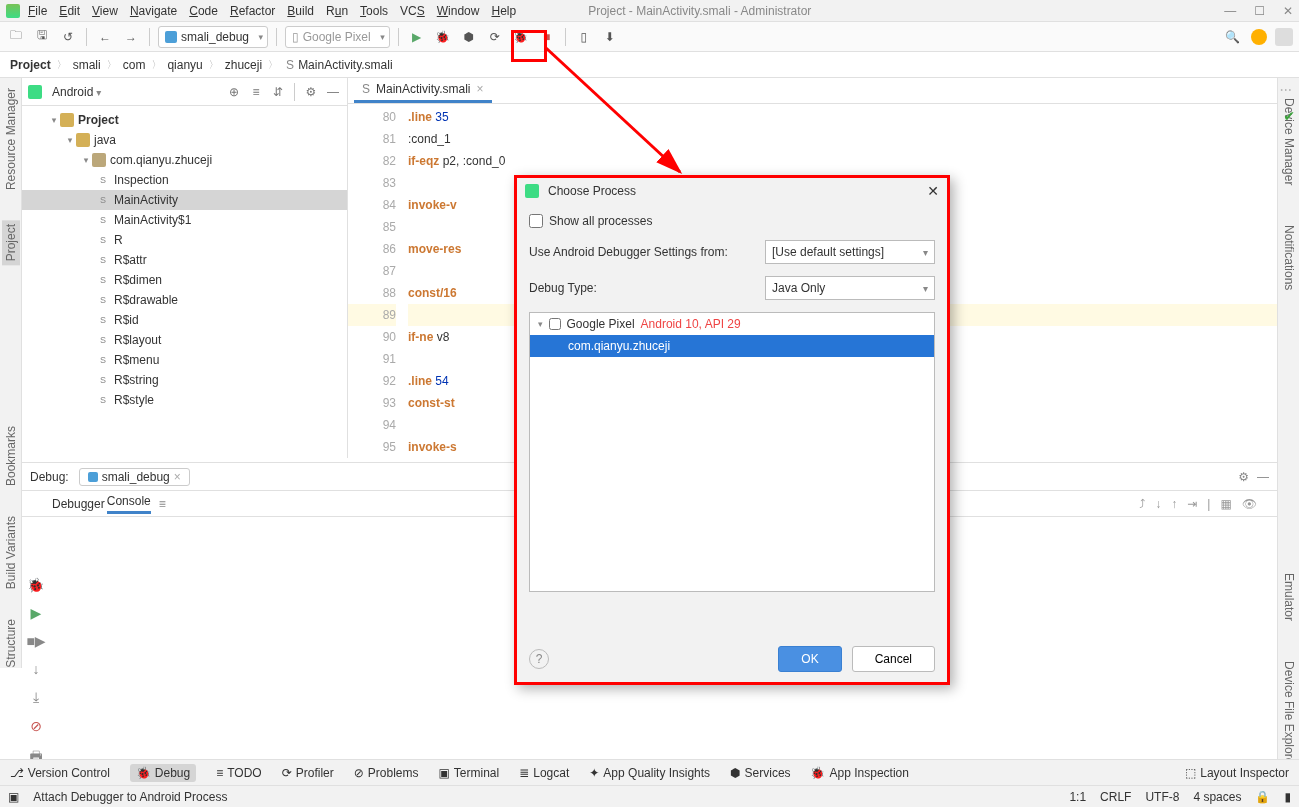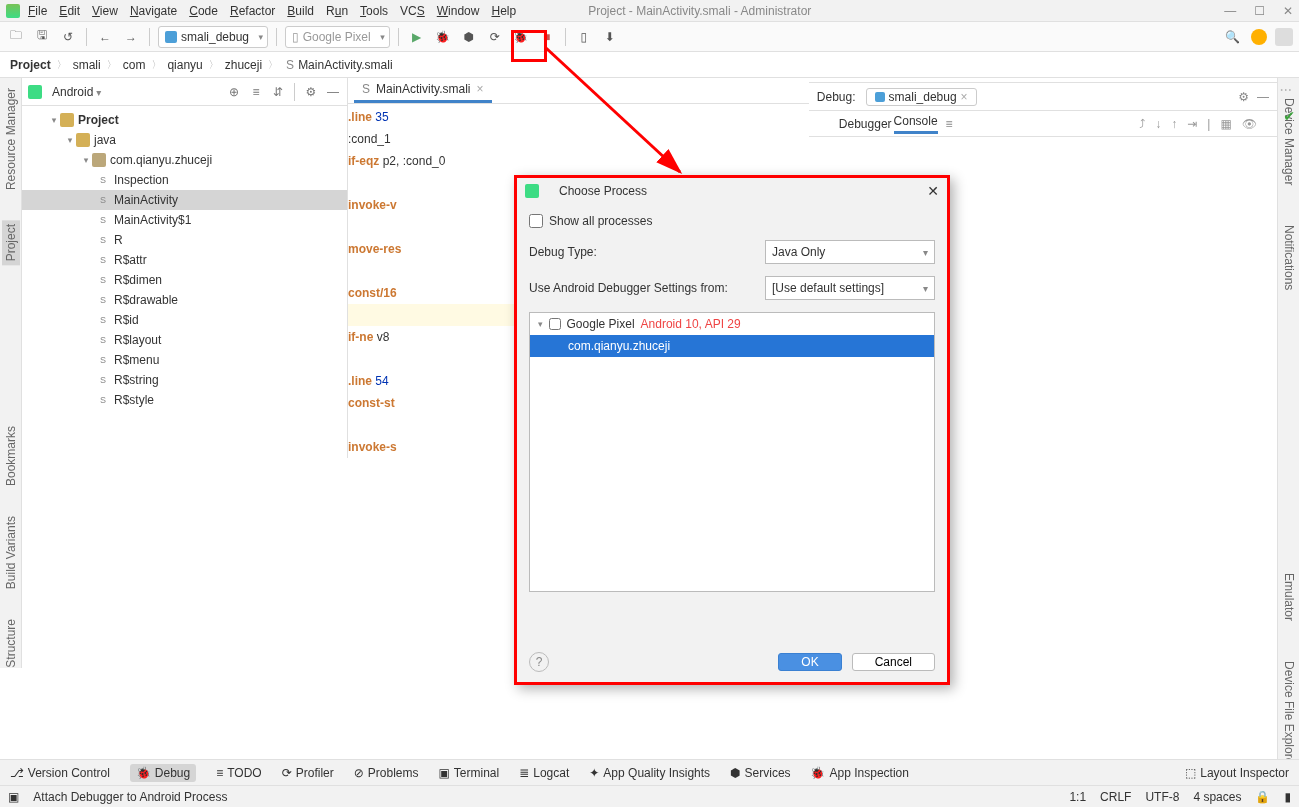--- a/index.html
+++ b/index.html
@@ -16,21 +16,21 @@
 .combo { border:1px solid #ccc; background:#fff; height:22px; padding:0 18px 0 6px; display:flex; align-items:center; position:relative; border-radius:3px;}
 .combo::after { content:"▾"; position:absolute; right:4px; font-size:9px; color:#888;}
 .combo .ico { width:12px;height:12px;background:#4c9fd8;margin-right:4px;border-radius:2px;}
 .highlight-box { position:absolute; top:30px; left:511px; width:36px; height:32px; border:3px solid red; z-index:50;}
 .breadcrumb { height:26px; display:flex; align-items:center; padding:0 10px; gap:4px; border-bottom:1px solid #e0e0e0;}
 .breadcrumb .crumb { cursor:pointer; }
 .breadcrumb .sep { color:#aaa; margin:0 2px; font-size:10px;}
 .left-tool { position:absolute; left:0; top:78px; width:22px; height:590px; background:#f2f2f2; border-right:1px solid #e0e0e0; display:flex; flex-direction:column; align-items:center; gap:30px; padding-top:10px;}
 .vtext { writing-mode:vertical-rl; transform:rotate(180deg); color:#666; cursor:pointer; }
 .right-tool { position:absolute; right:0; top:78px; width:22px; height:690px; background:#f2f2f2; border-left:1px solid #e0e0e0; display:flex; flex-direction:column; align-items:center; gap:40px; padding-top:20px;}
-.main { position:absolute; left:22px; top:78px; right:22px; bottom:28px; display:flex; flex-direction:row;}
+.main { position:absolute; left:22px; top:78px; right:22px; bottom:28px; display:flex; flex-direction:column;}
 .upper { display:flex; height:380px; }
 .project-panel { width:326px; border-right:1px solid #e0e0e0; display:flex; flex-direction:column;}
 .panel-header { height:28px; display:flex; align-items:center; padding:0 6px; border-bottom:1px solid #e0e0e0; gap:6px;}
 .panel-header .drop::after{content:" ▾"; color:#888; font-size:10px;}
 .panel-header .spacer { flex:1;}
 .panel-header .pi { width:16px;height:16px;display:flex;align-items:center;justify-content:center;color:#777;cursor:pointer;}
 .and-ico { width:14px; height:14px; background:#3ddc84; border-radius:2px; margin-right:4px;}
 .tree { flex:1; overflow:auto; padding:4px 0;}
 .tree-row { height:20px; display:flex; align-items:center; padding-left:10px; cursor:pointer;}
 .tree-row .arrow { width:12px; font-size:9px; color:#888; text-align:center;}
@@ -63,40 +63,40 @@
 .dbg-left { position:absolute; left:0; top:54px; width:28px; display:flex; flex-direction:column; align-items:center; gap:12px; padding-top:6px;}
 .dbg-left div { color:#888; cursor:pointer; font-size:14px;}
 .dbg-body { position:relative; flex:1;}
 .bottom-bar { position:absolute; bottom:22px; left:0; right:0; height:26px; background:#f2f2f2; border-top:1px solid #e0e0e0; display:flex; align-items:center; padding:0 10px; gap:20px;}
 .bottom-bar .item { display:flex; align-items:center; gap:4px; cursor:pointer;}
 .bottom-bar .item.active { background:#d5d5d5; padding:2px 6px; border-radius:3px;}
 .bottom-bar .spacer { flex:1;}
 .status-bar { position:absolute; bottom:0; left:0; right:0; height:22px; background:#f2f2f2; border-top:1px solid #e0e0e0; display:flex; align-items:center; padding:0 8px; gap:14px;}
 .status-bar .spacer {flex:1;}
 .dialog-shadow { position:absolute; top:175px; left:514px; width:436px; height:510px; border:3px solid red; z-index:100; background:#f2f2f2; box-shadow:4px 4px 12px rgba(0,0,0,0.3);}
-.dlg-title { height:26px; display:flex; align-items:center; padding:0 8px; gap:20px; background:#f2f2f2;}
+.dlg-title { height:26px; display:flex; align-items:center; padding:0 8px; gap:9px; background:#f2f2f2;}
 .dlg-title .logo {width:14px;height:14px;background:#3ddc84;border-radius:2px;}
 .dlg-title .close {margin-left:auto;cursor:pointer;font-size:14px;}
 .dlg-body { padding:10px 12px; display:flex; flex-direction:column; gap:12px;}
 .dlg-body .row { display:flex; align-items:center; gap:10px;}
 .dlg-body .row label { flex-shrink:0;}
 .dlg-combo { flex:1; border:1px solid #bbb; background:#fff; height:24px; display:flex; align-items:center; padding:0 6px; position:relative;}
 .dlg-combo::after { content:"▾"; position:absolute; right:6px; color:#888; font-size:10px;}
 .dlg-combo.fixed { width:170px; flex:none; margin-left:auto;}
 .chk { display:flex; align-items:center; gap:6px;}
 .chk input { width:14px; height:14px;}
 .process-list { border:1px solid #bbb; background:#fff; height:280px;}
 .pl-row { height:22px; display:flex; align-items:center; padding-left:8px; gap:6px;}
 .pl-row .arrow { font-size:9px; color:#888;}
 .pl-row.sel { background:#2675d6; color:#fff; padding-left:38px;}
 .pl-row .faded { color:#ef4444;}
 .dlg-footer { position:absolute; bottom:10px; left:12px; right:12px; display:flex; align-items:center; gap:10px;}
 .dlg-footer .help { width:20px;height:20px;border:1px solid #bbb;border-radius:50%;display:flex;align-items:center;justify-content:center;color:#888;}
 .dlg-footer .spacer {flex:1;}
-.btn { height:18px; padding:0 22px; border:1px solid #bbb; background:#fff; border-radius:3px; cursor:pointer;}
+.btn { height:26px; padding:0 22px; border:1px solid #bbb; background:#fff; border-radius:3px; cursor:pointer;}
 .btn.primary { background:#4a90e2; color:#fff; border-color:#3a80d2;}
 svg.arrow-svg { position:absolute; top:42px; left:540px; z-index:60; pointer-events:none;}
 .toolbar-right { margin-left:auto; display:flex; gap:8px; align-items:center;}
 .avatar { width:18px;height:18px;background:#ddd;border-radius:3px;}
 .yellow-dot { width:16px;height:16px;background:#ffb000;border-radius:50%;}
 .indicator-right { position:absolute; top:108px; right:4px; color:#3ca23c; font-size:14px;}
 .threedot { position:absolute; top:84px; right:6px; color:#888; writing-mode:vertical-rl;}
 </style>
 </head>
 <body>
@@ -286,20 +286,38 @@
 
     <div class="editor-area">
       <div class="tab-bar">
         <div class="tab">
             <span style="color:#888;">S</span>
             <span>MainActivity.smali</span>
             <span class="close">×</span>
           </div>
       </div>
       <div class="editor">
+        <div class="gutter" id="gutter">
+            <div>80</div>
+            <div>81</div>
+            <div>82</div>
+            <div>83</div>
+            <div>84</div>
+            <div>85</div>
+            <div>86</div>
+            <div>87</div>
+            <div>88</div>
+            <div style="background: rgb(255, 250, 227);">89</div>
+            <div>90</div>
+            <div>91</div>
+            <div>92</div>
+            <div>93</div>
+            <div>94</div>
+            <div>95</div>
+          </div>
         <div class="code" id="code">
             <div><span class="kw">.line</span> <span class="num">35</span></div>
             <div>:cond_1</div>
             <div><span class="kw">if-eqz</span> p2, :cond_0</div>
             <div></div>
             <div><span class="kw">invoke-v</span></div>
             <div></div>
             <div><span class="kw">move-res</span></div>
             <div></div>
             <div><span class="kw">const/16</span></div>
@@ -363,29 +381,29 @@
     <div class="logo"></div>
     <span>Choose Process</span>
     <span class="close">✕</span>
   </div>
   <div class="dlg-body">
     <label class="chk">
         <input type="checkbox" style="">
         <span>Show all processes</span>
       </label>
     <div class="row">
+      <label>Use Android Debugger Settings from:</label>
+      <div class="dlg-combo fixed">
+          <span>[Use default settings]</span>
+        </div>
+    </div>
+    <div class="row">
       <label>Debug Type:</label>
       <div class="dlg-combo fixed">
           <span>Java Only</span>
-        </div>
-    </div>
-    <div class="row">
-      <label>Use Android Debugger Settings from:</label>
-      <div class="dlg-combo fixed">
-          <span>[Use default settings]</span>
         </div>
     </div>
     <div class="process-list">
       <div class="pl-row">
           <span class="arrow">▾</span>
           <input type="checkbox" style="width: 12px; height: 12px;">
           <span>Google Pixel</span>
           <span class="faded">Android 10, API 29</span>
         </div>
       <div class="pl-row sel">

